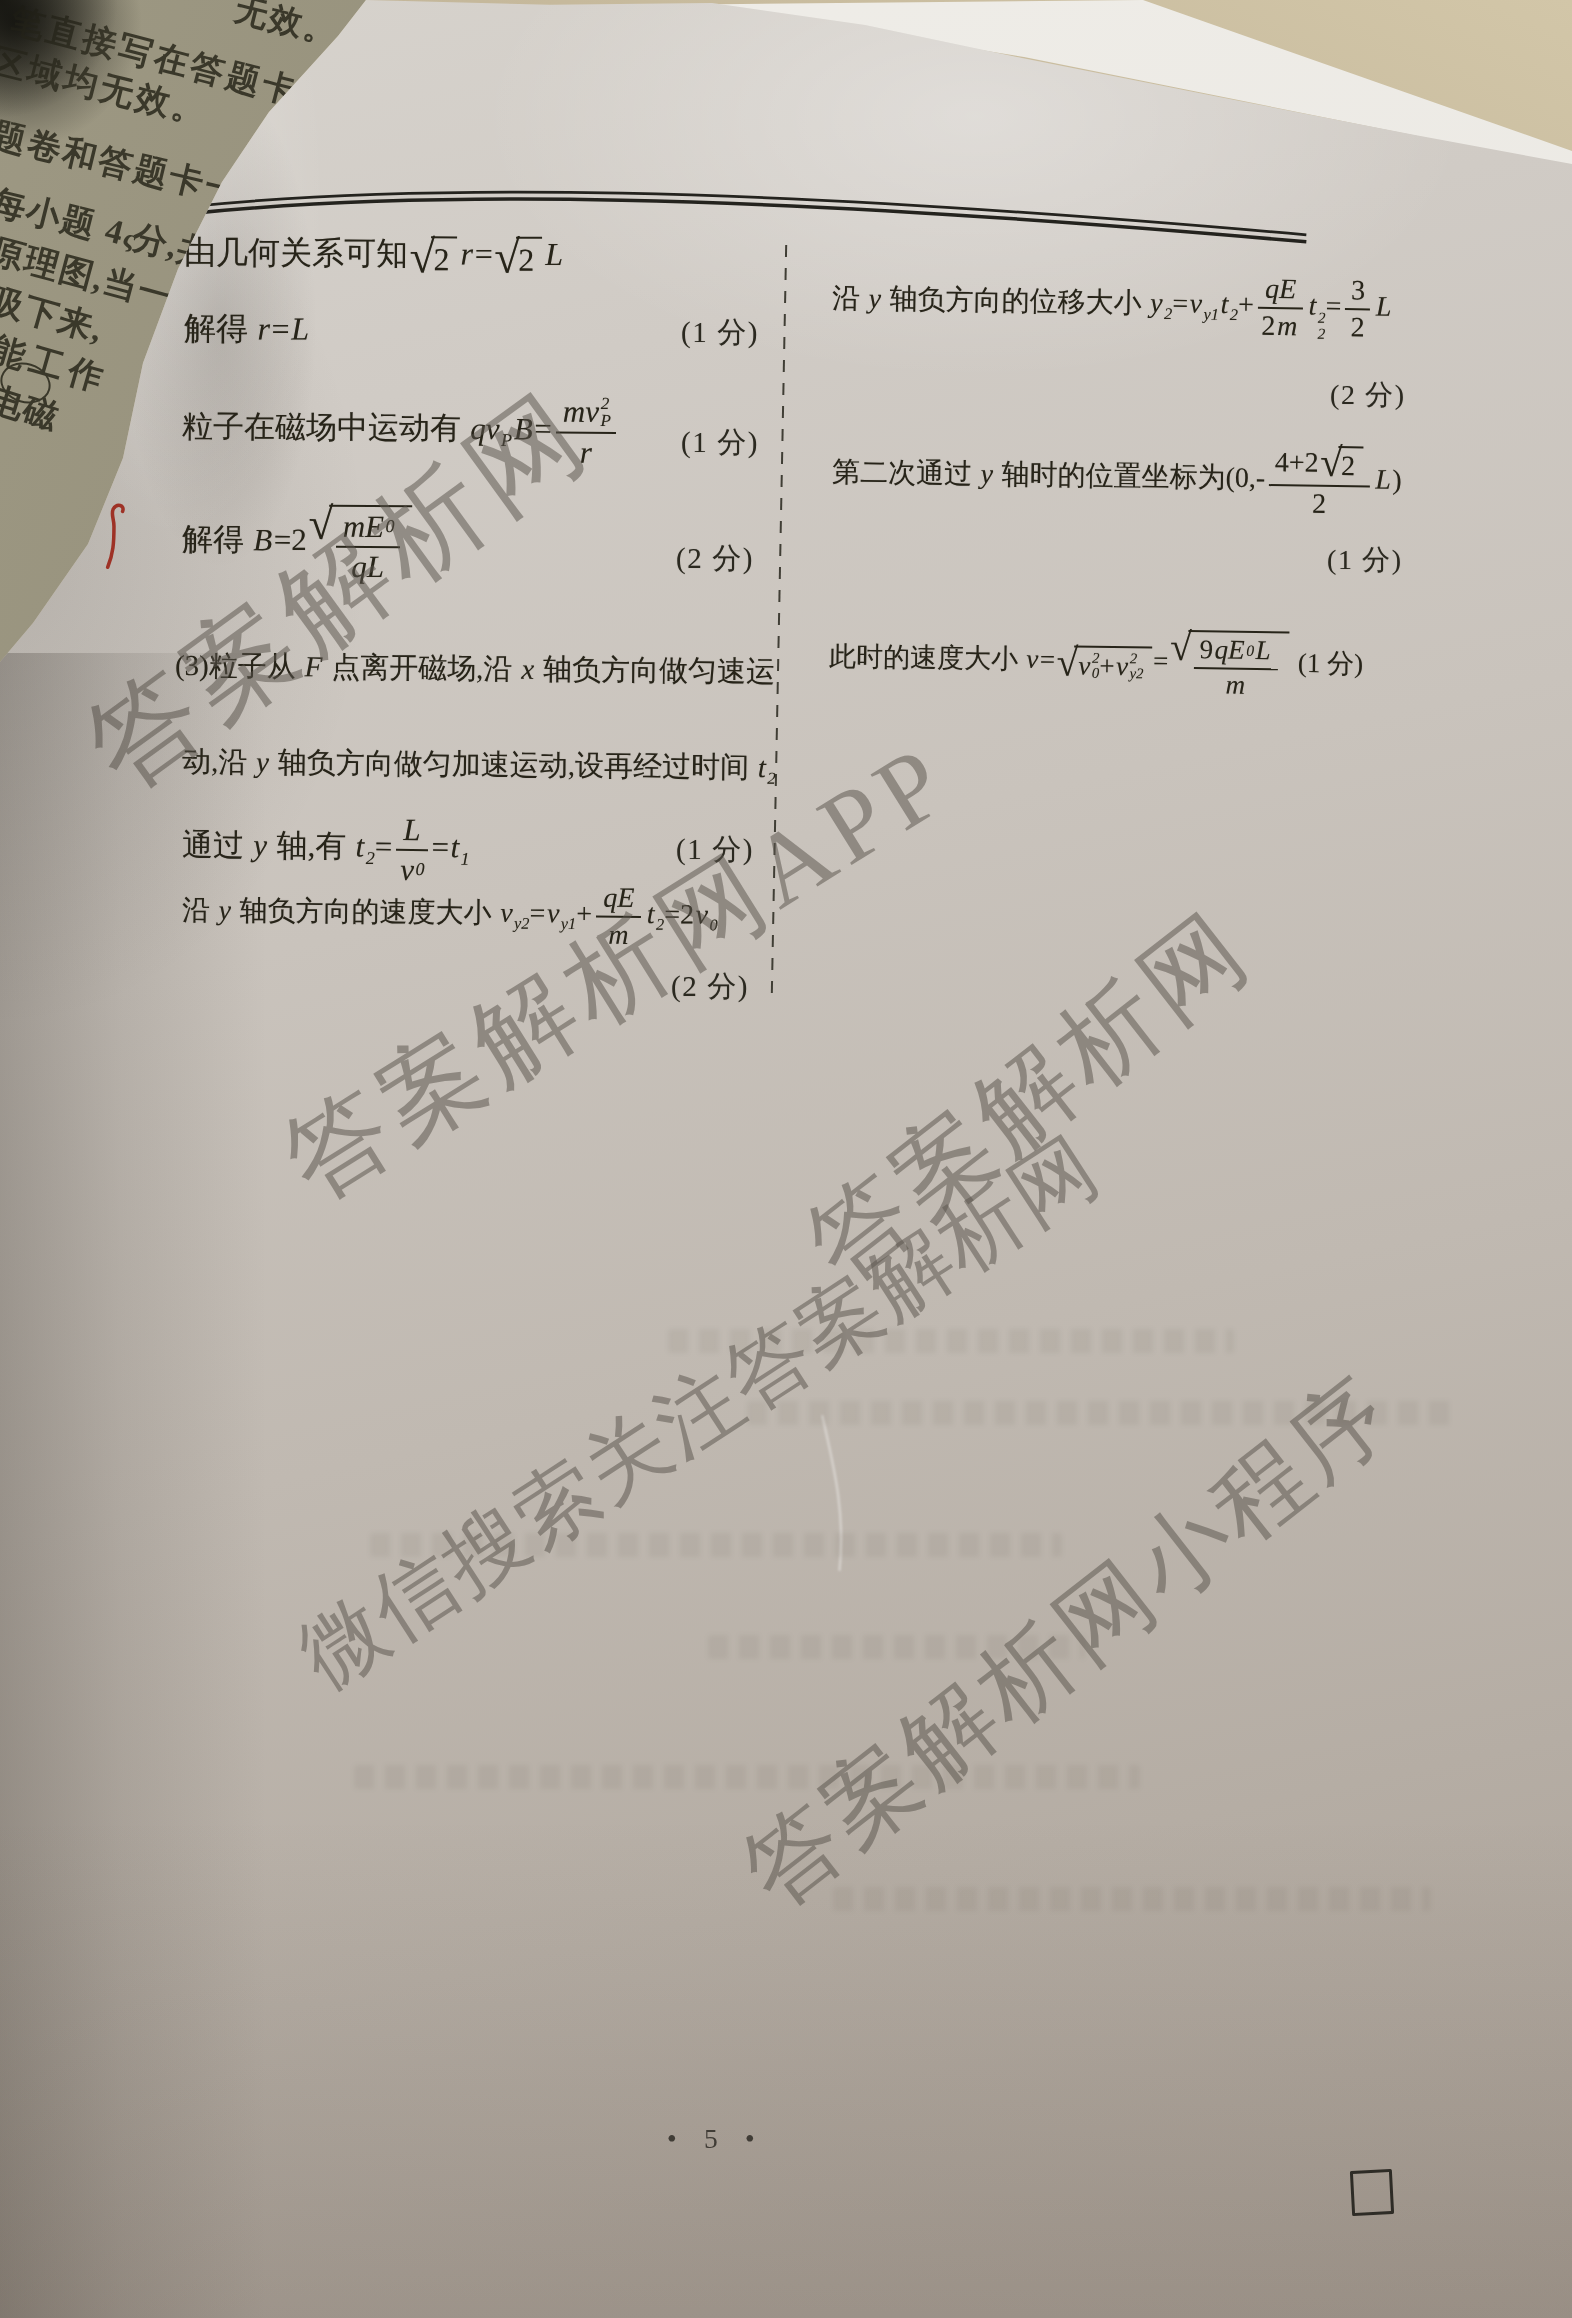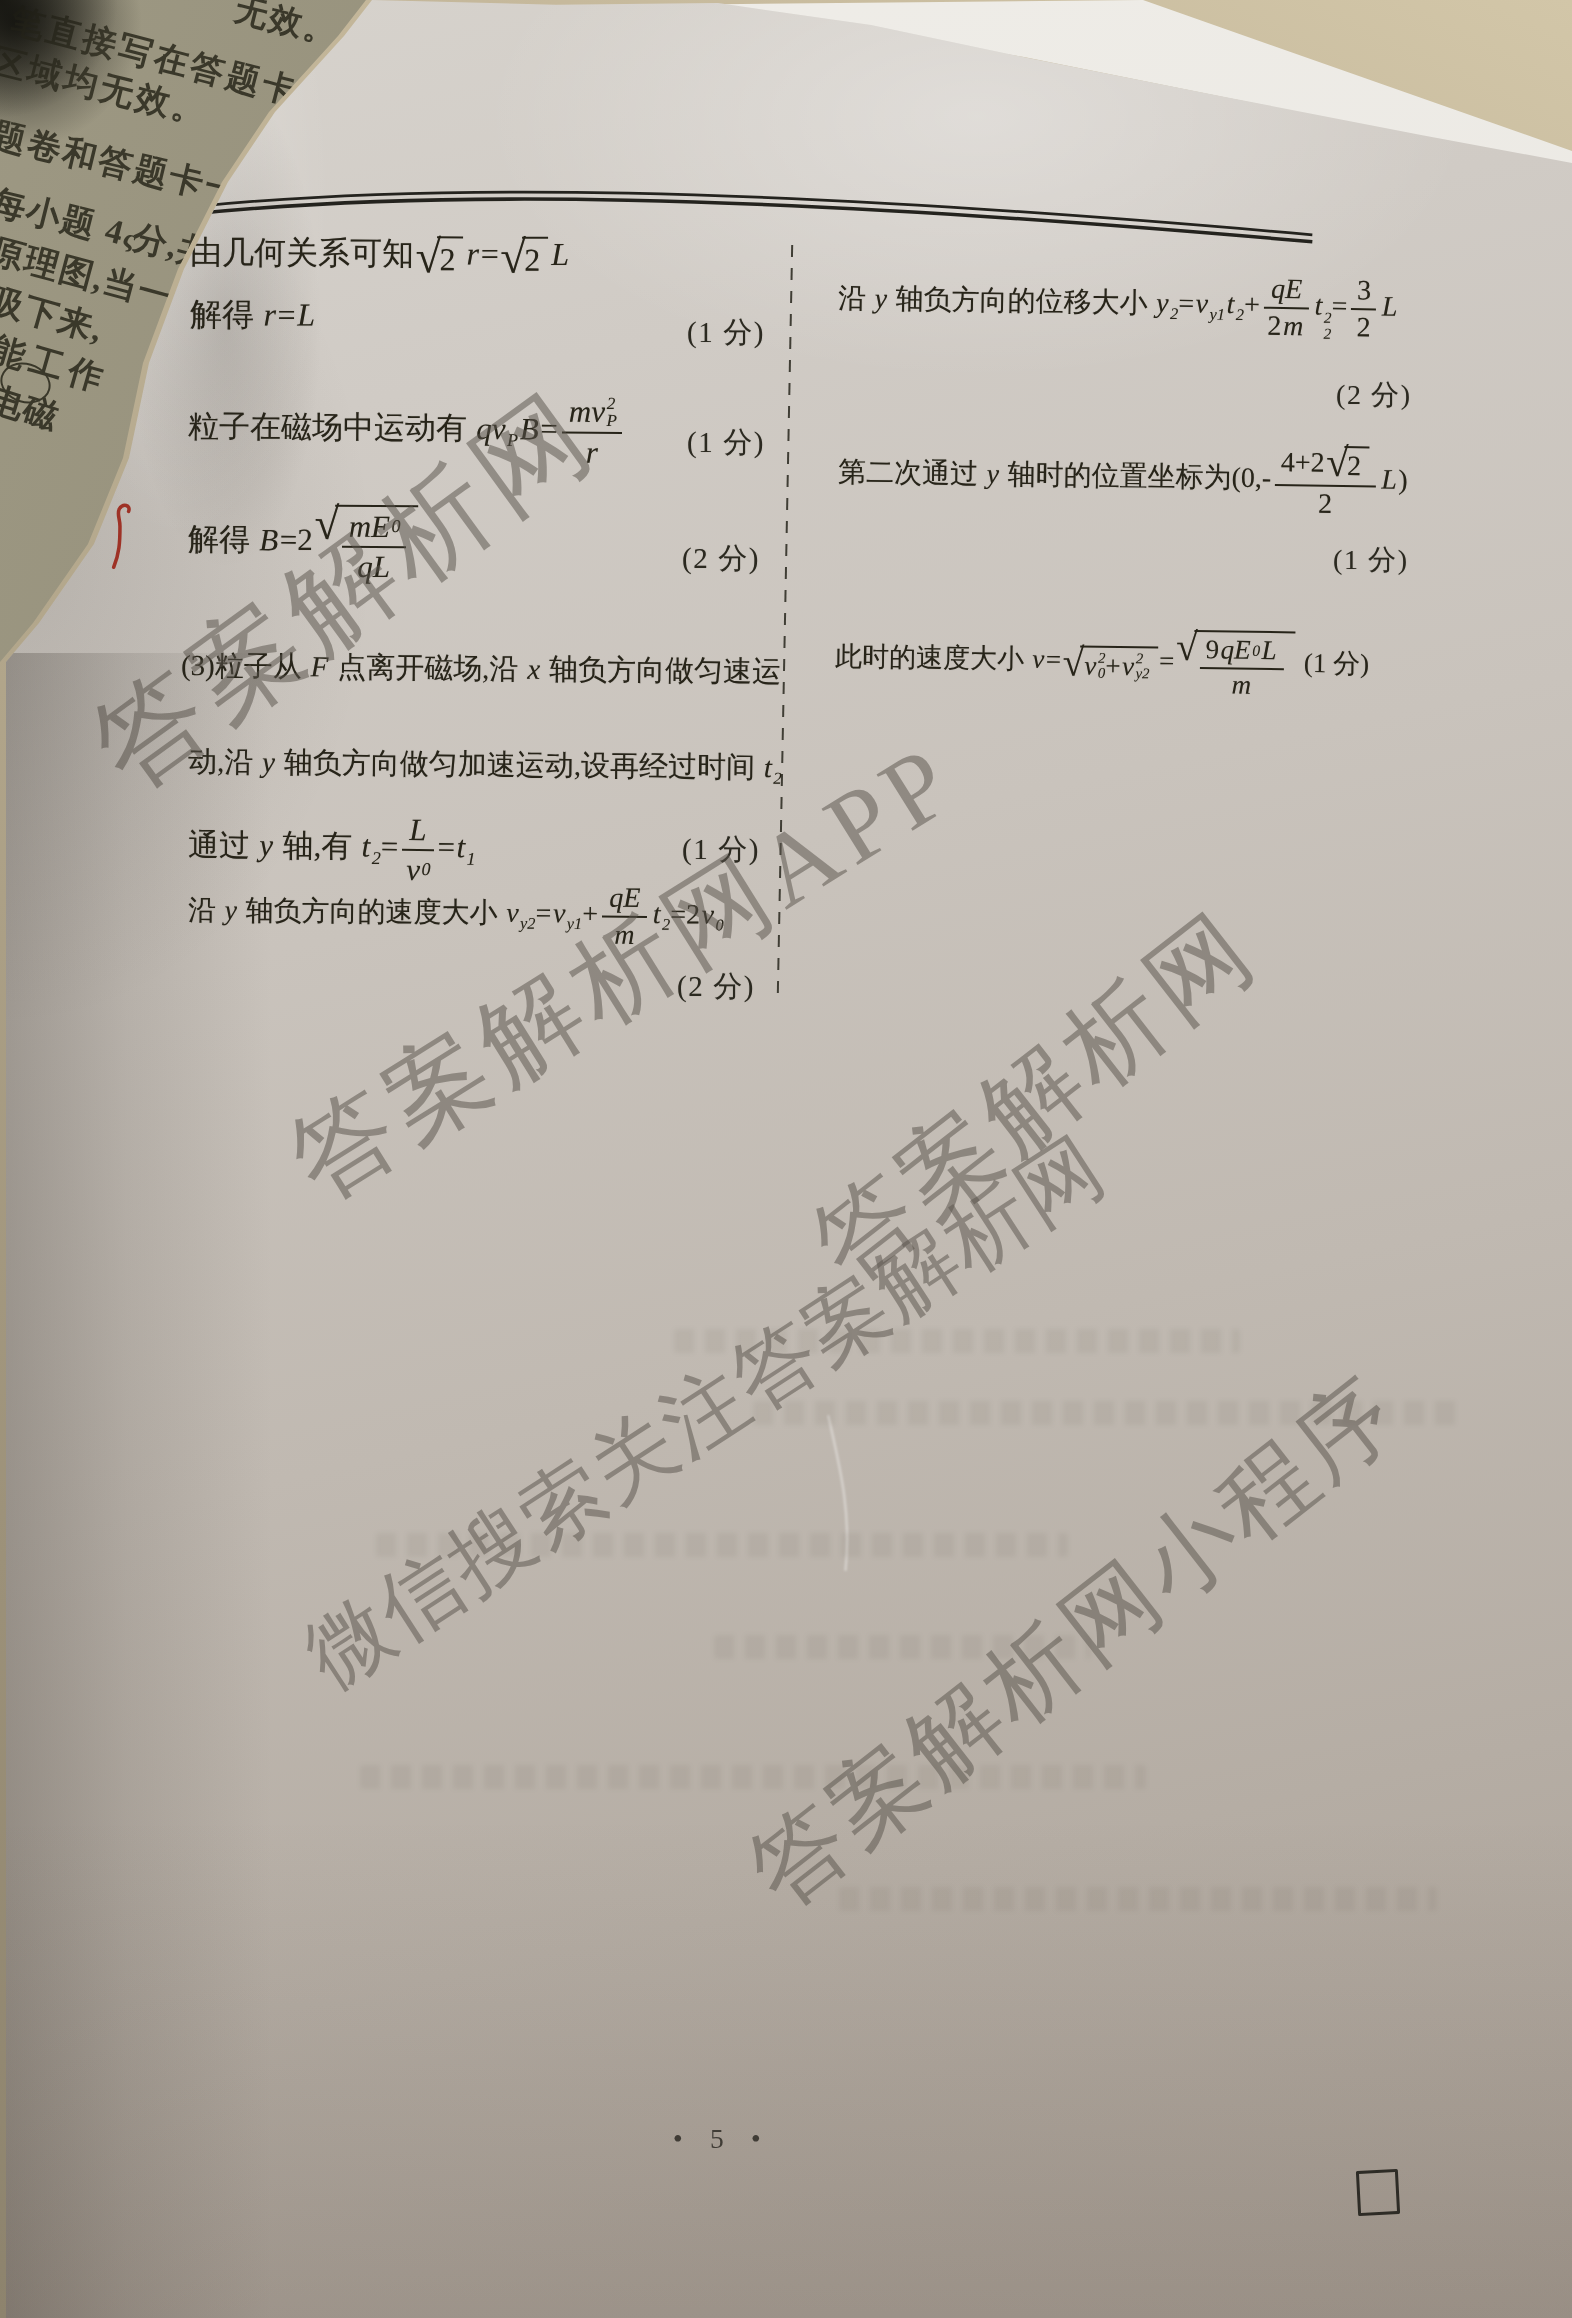--- a/index.html
+++ b/index.html
@@ -36,21 +36,20 @@
   
   #page{
     position:absolute;inset:0;
     clip-path:polygon(366px 0,550px 4.7px,712px 3.1px,865px 25px,1022px 58px,1219px 97px,1415px 135px,1572px 164px,1572px 2319px,0 2319px,0 662px,33px 623px,88px 544px,123px 458px,143px 363px,178px 269px,222px 182px,269px 112px,338px 36px);
     background:
       radial-gradient(ellipse 708px 377px at 62% 5%,rgba(255,255,255,.30),transparent 70%),
       radial-gradient(ellipse 204px 472px at 11% 8%,rgba(255,255,255,.22),transparent 75%),
       radial-gradient(ellipse 134px 338px at 14% 14%,rgba(50,44,36,.20),transparent 72%),
       radial-gradient(ellipse 566px 723px at 0% 24%,rgba(40,36,30,.15),transparent 65%),
       linear-gradient(168deg,#d7d3cd 0%,#d0cbc5 18%,#c9c3bc 38%,#c0b9b1 58%,#b5ada4 78%,#a99f95 100%);
-    margin-left: 6px;
   }
   .overlay{position:absolute;pointer-events:none;}
   #left-band{left:0;top:653px;bottom:0;width:267px;background:linear-gradient(90deg,rgba(48,42,34,.28),rgba(48,42,34,.12) 45%,transparent);}
   #bottom-vignette{left:0;right:0;bottom:0;height:503px;background:linear-gradient(180deg,transparent,rgba(66,56,46,.16));}
   .ghost{position:absolute;height:23.6px;filter:blur(2.4px);opacity:.55;border-radius:3.1px;
     background:repeating-linear-gradient(90deg,rgba(84,77,65,.14) 0 20.4px,transparent 20.4px 31px);}
   
   .line{position:absolute;white-space:nowrap;color:#272419;transform-origin:left center;text-shadow:0 0 0.8px rgba(40,38,30,.35);}
   .t{font-family:"Liberation Serif",serif;}
   .mi{font-style:italic;padding:0 1.6px;}
@@ -111,21 +110,21 @@
           <span class="rad">√</span>
           <span class="bar">
             <span class="t">2</span>
           </span>
         </span><span class="mi">r</span><span class="t">=</span><span class="msqrt">
           <span class="rad">√</span>
           <span class="bar">
             <span class="t">2</span>
           </span>
         </span><span class="mi">L</span></div>
-      <div class="line" style="left: 184px; top: 293px; font-size: 32px; transform: rotate(0.3deg);"><span class="t">解得 </span><span class="mi">r</span><span class="t">=</span><span class="mi">L</span></div>
+      <div class="line" style="left: 184px; top: 307px; font-size: 32px; transform: rotate(0.3deg);"><span class="t">解得 </span><span class="mi">r</span><span class="t">=</span><span class="mi">L</span></div>
       <div class="line" style="left: 182px; top: 392px; font-size: 31px; transform: rotate(0.4deg);"><span class="t">粒子在磁场中运动有 </span><span class="mi">qv</span><span class="msub">P</span><span class="mi">B</span><span class="t">=</span><span class="mfrac">
           <span class="num">
             <span class="mi">mv</span>
             <span class="mss">
               <span>2</span>
               <span>P</span>
             </span>
           </span>
           <span class="den">
             <span class="mi">r</span>

